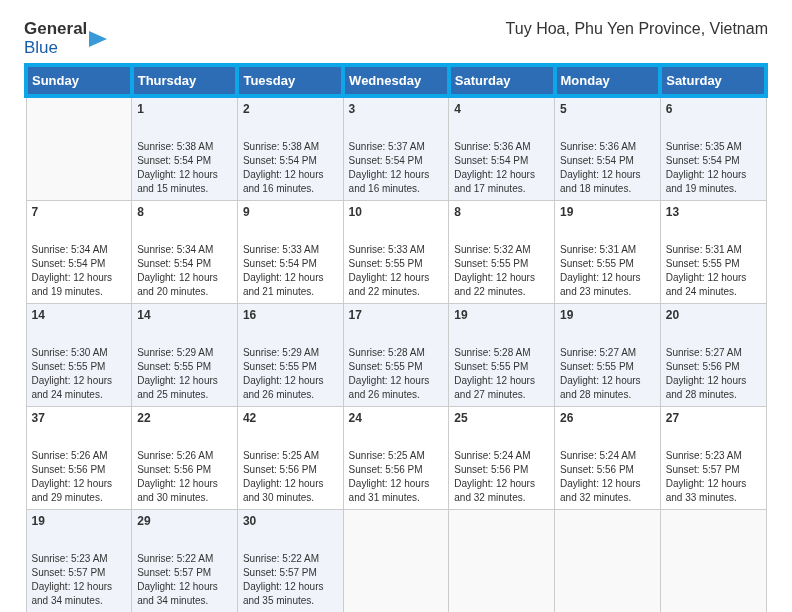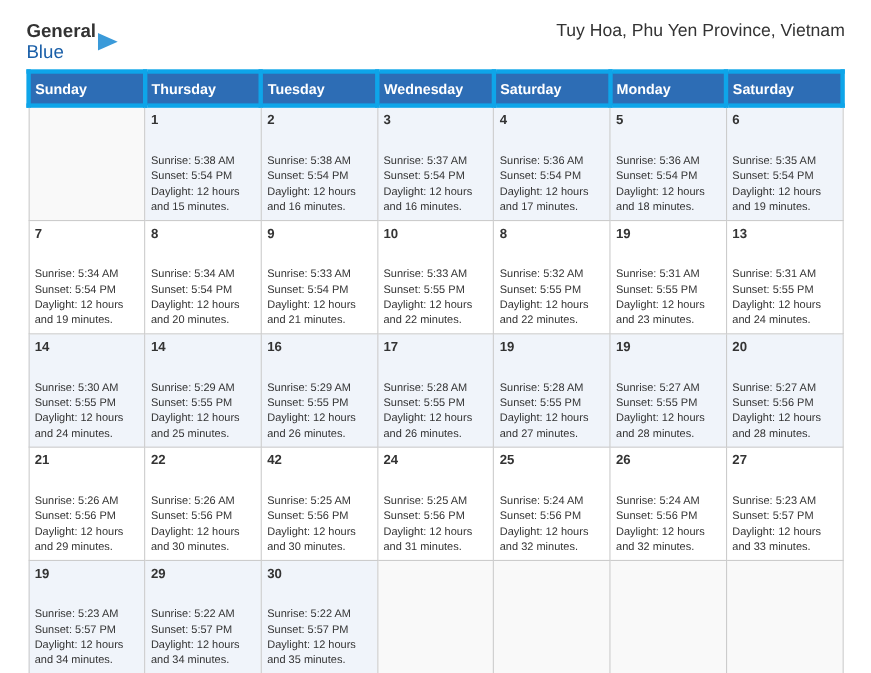--- a/index.html
+++ b/index.html
@@ -200,21 +200,21 @@
           <span class="day-number">19</span>
           <div class="day-info">Sunrise: 5:27 AM<br>Sunset: 5:55 PM<br>Daylight: 12 hours<br>and 28 minutes.</div>
         </td>
         <td>
           <span class="day-number">20</span>
           <div class="day-info">Sunrise: 5:27 AM<br>Sunset: 5:56 PM<br>Daylight: 12 hours<br>and 28 minutes.</div>
         </td>
       </tr>
       <tr>
         <td>
-          <span class="day-number">21</span>
+          <span class="day-number">37</span>
           <div class="day-info">Sunrise: 5:26 AM<br>Sunset: 5:56 PM<br>Daylight: 12 hours<br>and 29 minutes.</div>
         </td>
         <td>
           <span class="day-number">22</span>
           <div class="day-info">Sunrise: 5:26 AM<br>Sunset: 5:56 PM<br>Daylight: 12 hours<br>and 30 minutes.</div>
         </td>
         <td>
           <span class="day-number">42</span>
           <div class="day-info">Sunrise: 5:25 AM<br>Sunset: 5:56 PM<br>Daylight: 12 hours<br>and 30 minutes.</div>
         </td>

